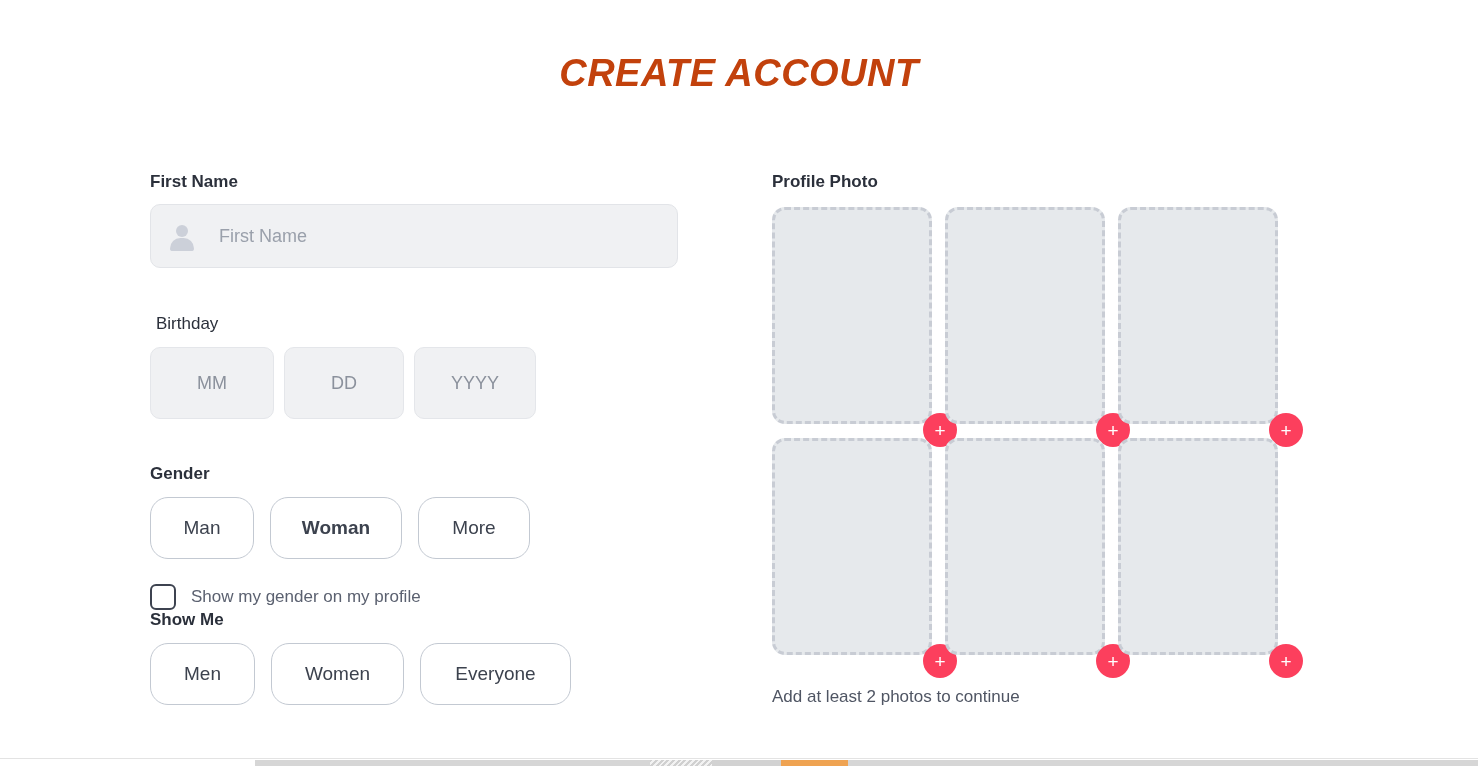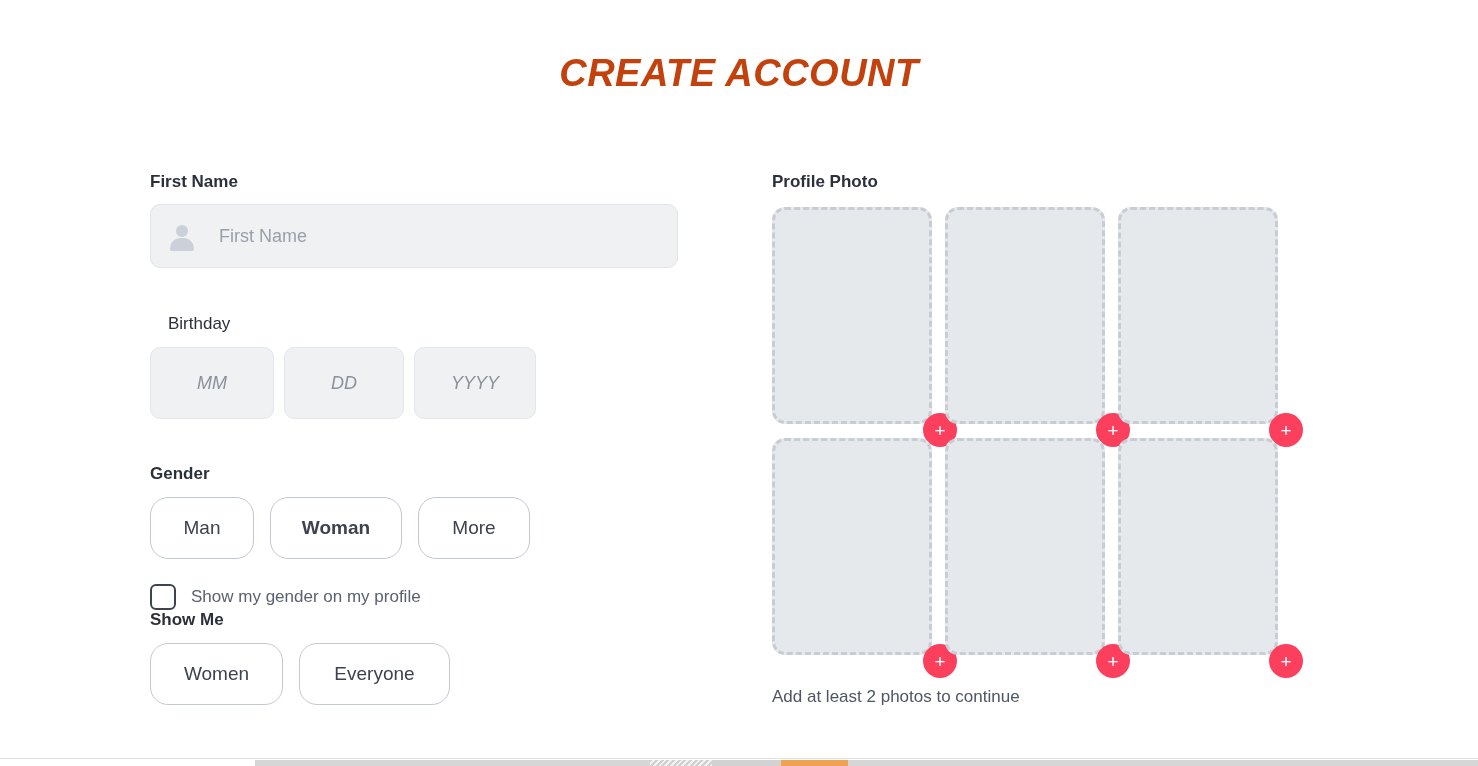--- a/index.html
+++ b/index.html
@@ -36,21 +36,21 @@
     top: 172px;
     width: 540px;
   }
 
   .field-label {
     font-size: 17px;
     font-weight: bold;
     color: #2b303b;
     line-height: 20px;
   }
-  .field-label.indent { margin-left: 18px; font-weight: normal; }
+  .field-label.indent { margin-left: 6px; font-weight: normal; }
 
   .name-input {
     margin-top: 12px;
     width: 528px;
     height: 64px;
     background: #f0f1f3;
     border: 1px solid #e2e4e8;
     border-radius: 10px;
     display: flex;
     align-items: center;
@@ -91,21 +91,20 @@
   .bday-box {
     background: #f0f1f3;
     border: 1px solid #e4e6ea;
     border-radius: 10px;
     height: 72px;
     display: flex;
     align-items: center;
     justify-content: center;
     font-size: 18px;
     color: #8b919c;
-    font-style: italic;
   }
   .bday-box.mm { width: 124px; }
   .bday-box.dd { width: 120px; }
   .bday-box.yyyy { width: 122px; }
 
   .gender-label-wrap { margin-top: 45px; }
   .chip-row {
     margin-top: 13px;
     display: flex;
     gap: 16px;
@@ -251,20 +250,21 @@
 
   <div class="checkbox-row">
     <span class="checkbox-box"></span>
     <span class="checkbox-label">Show my gender on my profile</span>
   </div>
 
   <div class="showme-label-wrap">
     <div class="field-label">Show Me</div>
   </div>
   <div class="chip-row">
+    <div class="chip w-men">Men</div>
     <div class="chip w-women">Women</div>
     <div class="chip w-everyone">Everyone</div>
   </div>
 
 </div>
 
 <div class="photo-col">
   <div class="field-label">Profile Photo</div>
 
   <div class="photo-grid">

